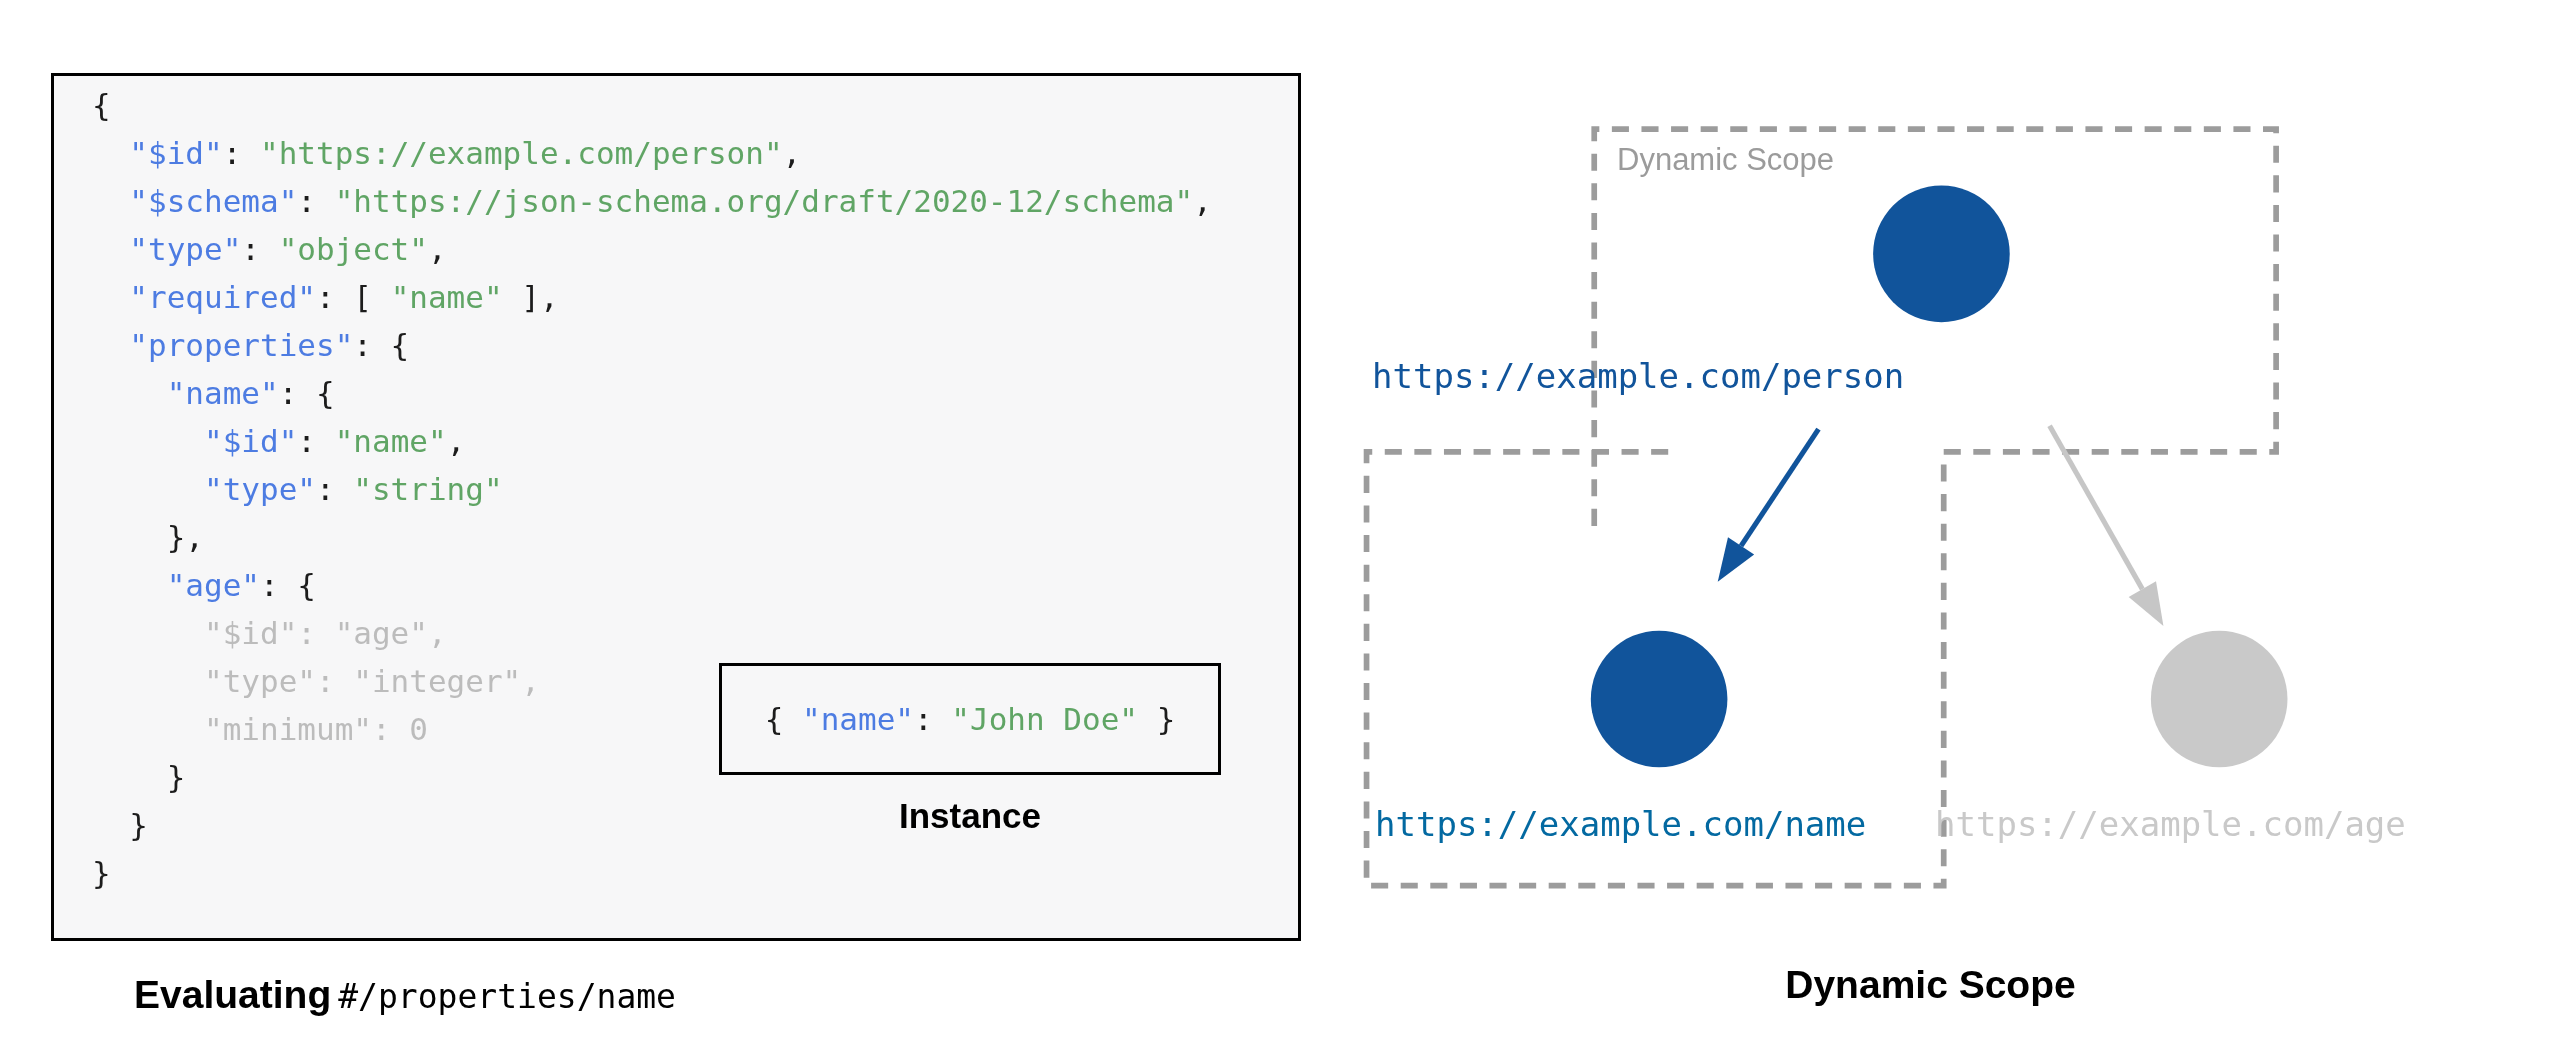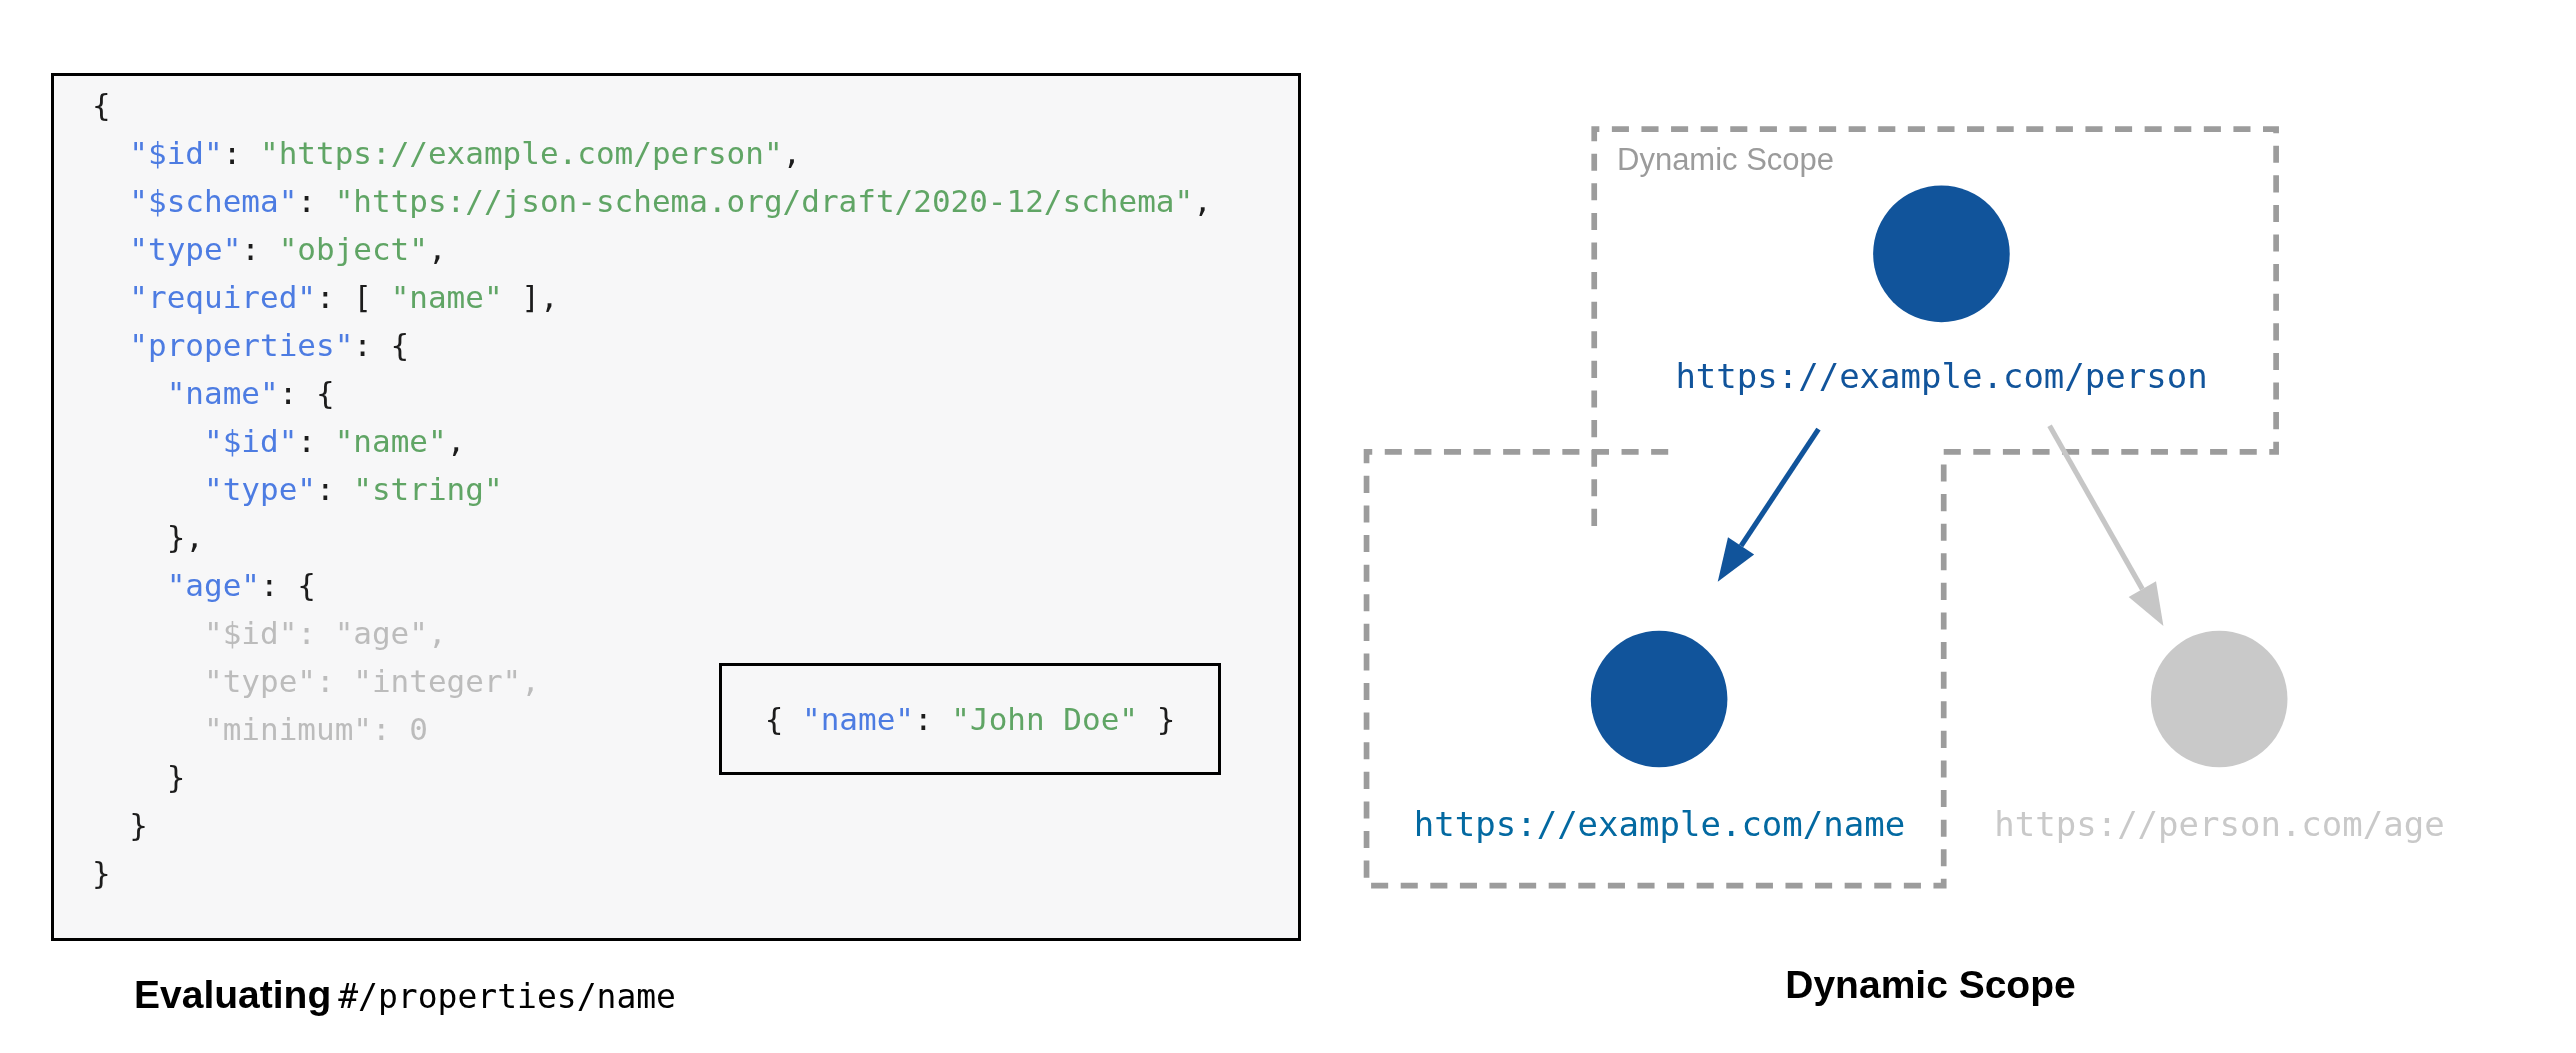--- a/index.html
+++ b/index.html
@@ -20,40 +20,41 @@
                 font-family:"DejaVu Sans Mono","Liberation Mono",monospace;font-size:31px;white-space:pre;}
   .instance-label{position:absolute;left:719px;top:796px;width:502px;text-align:center;
                   font-weight:bold;font-size:35px;color:#000;}
   .caption-left{position:absolute;left:124px;top:963px;white-space:pre;}
   .caption-left .cap-bold{font-weight:bold;font-size:39px;color:#000;margin-right:7px;}
   .caption-left .cap-mono{font-family:"DejaVu Sans Mono","Liberation Mono",monospace;
                           font-size:33px;color:#000;}
   
   .scope-svg{position:absolute;left:0;top:0;}
   .scope-label{position:absolute;left:1617px;top:142px;font-size:31px;color:#9b9b9b;}
-  .node-url{position:absolute;text-align:center;
+  .node-url{position:absolute;
             font-family:"DejaVu Sans Mono","Liberation Mono",monospace;font-size:34px;line-height:43px;}
   .url-person{left:1372px;top:355px;width:1139px;color:#11549b;}
   .url-name{left:1375px;top:803px;width:569px;color:#0369a1;}
   .url-age{left:1935px;top:803px;width:569px;color:#c9c9c9;}
   .caption-right{position:absolute;left:1646px;top:963px;width:569px;text-align:center;
                  font-weight:bold;font-size:39px;color:#000;}
 </style>
 </head>
 <body>
 
 <div class="canvas">
 
   <section class="code-panel">
     <pre class="code"><div class="code-line"><span class="tk-p">{</span></div><div class="code-line"><span class="tk-p">  </span><span class="tk-k">"$id"</span><span class="tk-p">: </span><span class="tk-s">"https://example.com/person"</span><span class="tk-p">,</span></div><div class="code-line"><span class="tk-p">  </span><span class="tk-k">"$schema"</span><span class="tk-p">: </span><span class="tk-s">"https://json-schema.org/draft/2020-12/schema"</span><span class="tk-p">,</span></div><div class="code-line"><span class="tk-p">  </span><span class="tk-k">"type"</span><span class="tk-p">: </span><span class="tk-s">"object"</span><span class="tk-p">,</span></div><div class="code-line"><span class="tk-p">  </span><span class="tk-k">"required"</span><span class="tk-p">: [ </span><span class="tk-s">"name"</span><span class="tk-p"> ],</span></div><div class="code-line"><span class="tk-p">  </span><span class="tk-k">"properties"</span><span class="tk-p">: {</span></div><div class="code-line"><span class="tk-p">    </span><span class="tk-k">"name"</span><span class="tk-p">: {</span></div><div class="code-line"><span class="tk-p">      </span><span class="tk-k">"$id"</span><span class="tk-p">: </span><span class="tk-s">"name"</span><span class="tk-p">,</span></div><div class="code-line"><span class="tk-p">      </span><span class="tk-k">"type"</span><span class="tk-p">: </span><span class="tk-s">"string"</span></div><div class="code-line"><span class="tk-p">    },</span></div><div class="code-line"><span class="tk-p">    </span><span class="tk-k">"age"</span><span class="tk-p">: {</span></div><div class="code-line"><span class="tk-g">      "$id": "age",</span></div><div class="code-line"><span class="tk-g">      "type": "integer",</span></div><div class="code-line"><span class="tk-g">      "minimum": 0</span></div><div class="code-line"><span class="tk-p">    }</span></div><div class="code-line"><span class="tk-p">  }</span></div><div class="code-line"><span class="tk-p">}</span></div></pre>
   </section>
 
   <div class="instance-box">
     <span class="instance-code"><span class="tk-p">{ </span><span class="tk-k">"name"</span><span class="tk-p">: </span><span class="tk-s">"John Doe"</span><span class="tk-p"> }</span></span>
   </div>
+  <div class="instance-label">Instance</div>
 
   <div class="caption-left">
     <span class="cap-bold">Evaluating</span><span class="cap-mono">#/properties/name</span>
   </div>
 
   <svg class="scope-svg" width="2576" height="1053" viewBox="0 0 4524 1850">
     <path d="M 3414 794 L 3998 794 L 3998 227 L 2800 227 L 2800 930" fill="none" stroke-width="10" stroke-dasharray="30 22" stroke="#9c9c9c"></path>
     <path d="M 2930 794 L 2400 794 L 2400 1556 L 3414 1556 L 3414 812" fill="none" stroke-width="10" stroke-dasharray="30 22" stroke="#9c9c9c"></path>
 
     <g>
@@ -67,18 +68,18 @@
 
     <circle cx="3410" cy="446" r="120" fill="#11549b"></circle>
     <circle cx="2914" cy="1228" r="120" fill="#11549b"></circle>
     <circle cx="3898" cy="1228" r="120" fill="#c9c9c9"></circle>
   </svg>
 
   <div class="scope-label">Dynamic Scope</div>
 
   <div class="node-url url-person">https://example.com/person</div>
   <div class="node-url url-name">https://example.com/name</div>
-  <div class="node-url url-age">https://person.com/age</div>
+  <div class="node-url url-age">https://example.com/age</div>
 
   <div class="caption-right">Dynamic Scope</div>
 
 </div>
 
 
 </body></html>

